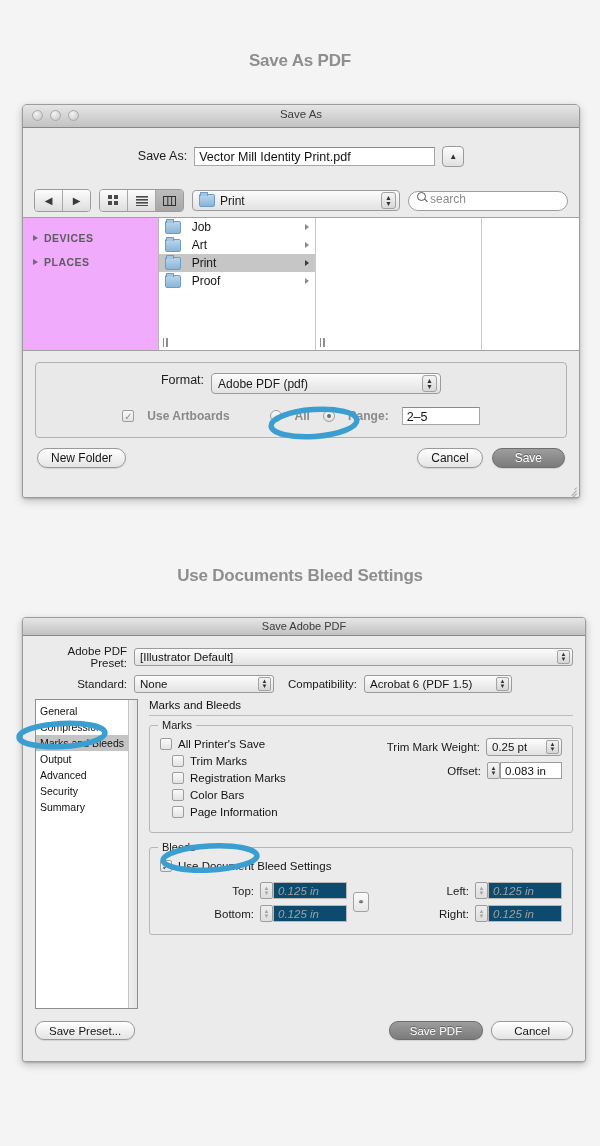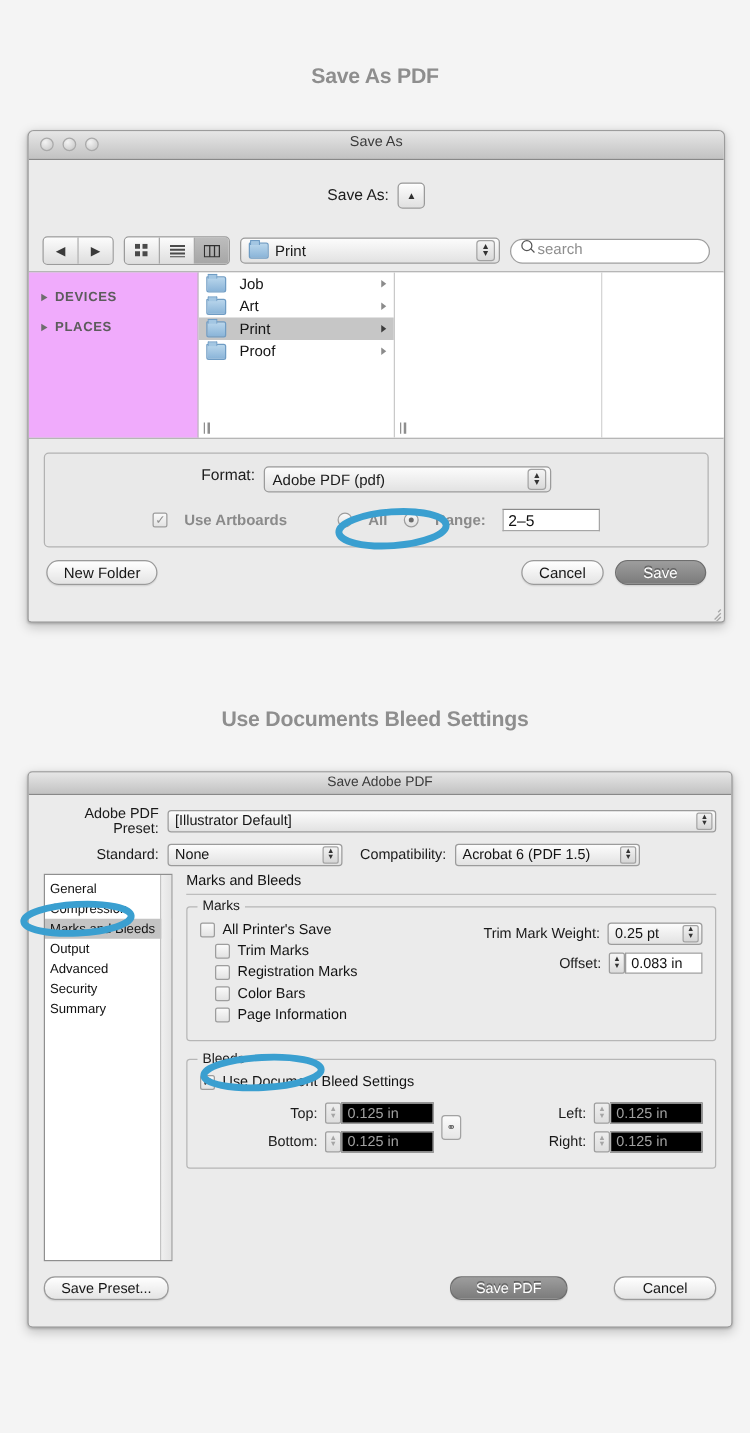--- a/index.html
+++ b/index.html
@@ -255,31 +255,31 @@
   .stepper{
     width:13px;height:17px;border:1px solid #9d9d9d;border-radius:2px;
     background:linear-gradient(#f6f6f6,#dcdcdc);
     display:flex;flex-direction:column;align-items:center;justify-content:center;
     line-height:5px;font-size:6px;color:#333;box-sizing:border-box;flex:none;
   }
   .num-field{
     height:17px;line-height:17px;border:1px solid #9d9d9d;background:#fff;
     font-size:11.5px;color:#111;padding:0 4px;box-sizing:border-box;
   }
-  .num-field.dis{background:#000000;color:#a0a0a0;border-color:#b8b8b8;}
+  .num-field.dis{background:#0c4a6e;color:#a0a0a0;border-color:#b8b8b8;font-style:italic;}
   .stepper.dis{color:#a5a5a5;background:linear-gradient(#eeeeee,#dedede);}
   .bleed-grid{display:flex;align-items:center;gap:6px;}
   .bleed-side{flex:1;}
   .link-btn{
     width:16px;height:20px;border:1px solid #a2a2a2;border-radius:3px;
     background:linear-gradient(#fbfbfb,#e6e6e6);
     display:flex;align-items:center;justify-content:center;
     font-size:9px;color:#555;box-sizing:border-box;
   }
-  #pdf-btnbar{display:flex;align-items:flex-end;margin-top:12px;gap:29px;}
+  #pdf-btnbar{display:flex;align-items:flex-end;margin-top:12px;}
   #pdf-window .btn{height:19px;font-size:11.5px;border-radius:9px;}
 
   
   .annot{position:absolute;pointer-events:none;}
   .annot svg{display:block;overflow:visible;}
 </style>
 </head>
 <body>
 
 <div id="title-save-as-pdf" class="section-title">Save As PDF</div>
@@ -292,20 +292,21 @@
       <div class="light"></div>
       <div class="light"></div>
     </div>
     <div class="tb-label">Save As</div>
   </div>
 
   <div class="body">
 
     <div class="saveas-row">
       <span class="lbl">Save As:</span>
+      <div class="text-field" id="save-as-field">Vector Mill Identity Print.pdf</div>
       <div class="disclosure-btn">▲</div>
     </div>
 
     <div class="browser-toolbar">
       <div class="seg">
         <div>◀</div>
         <div>▶</div>
       </div>
       <div class="seg">
         <div>

